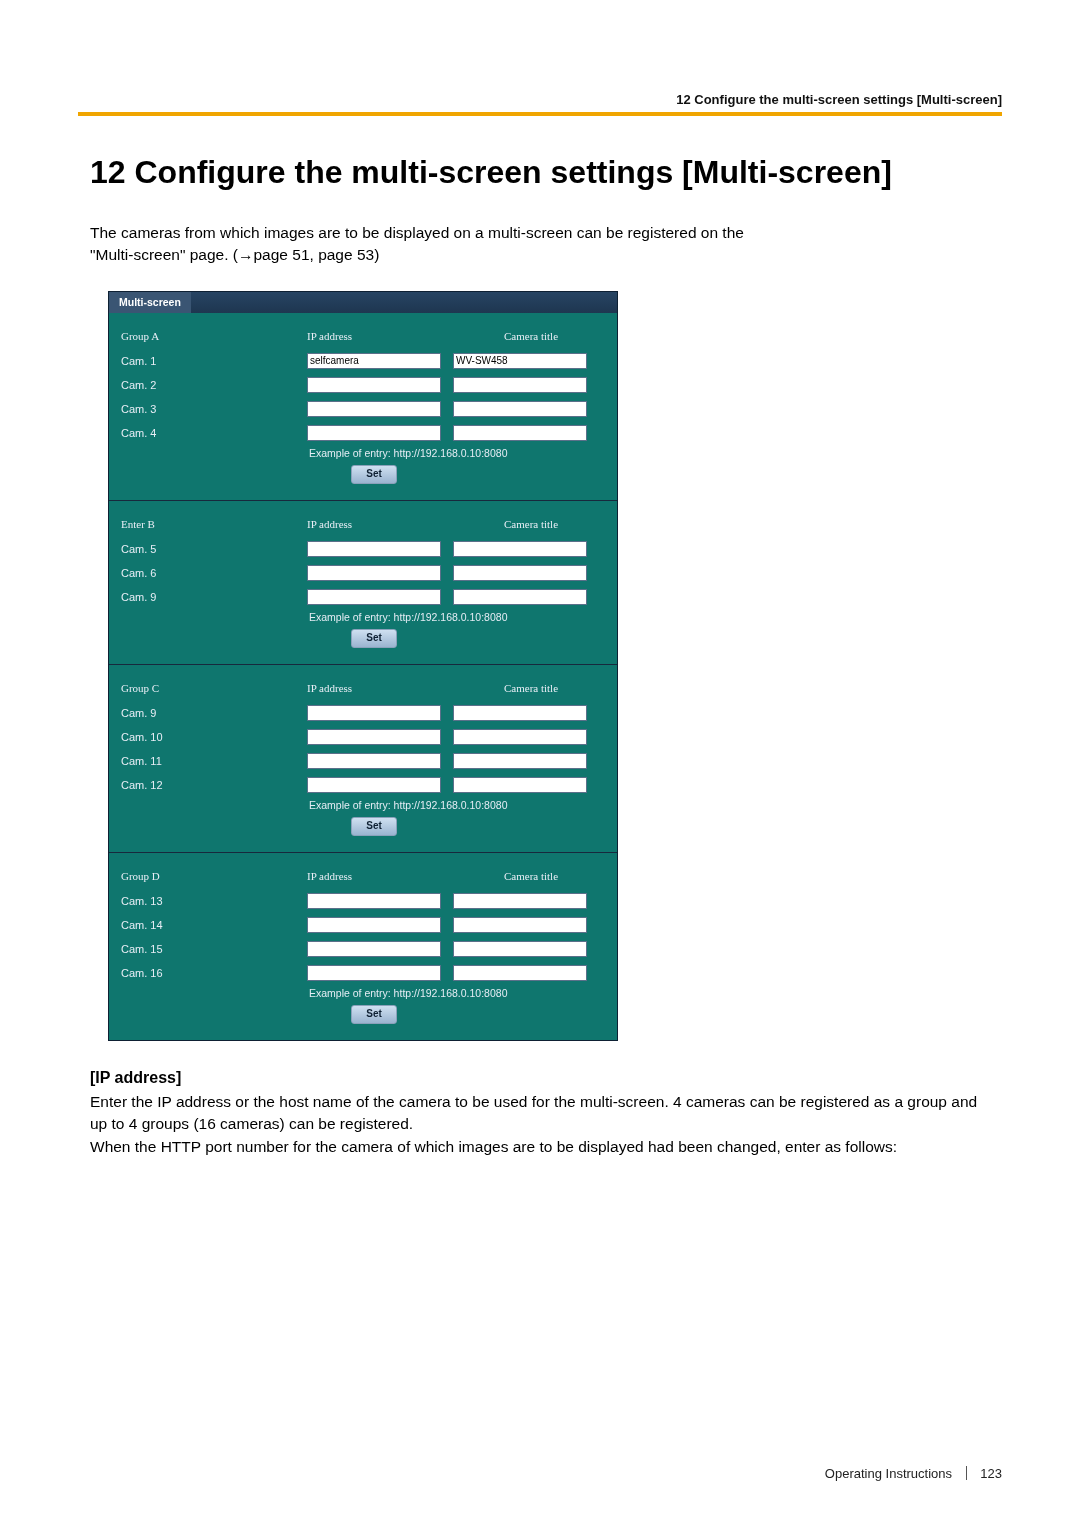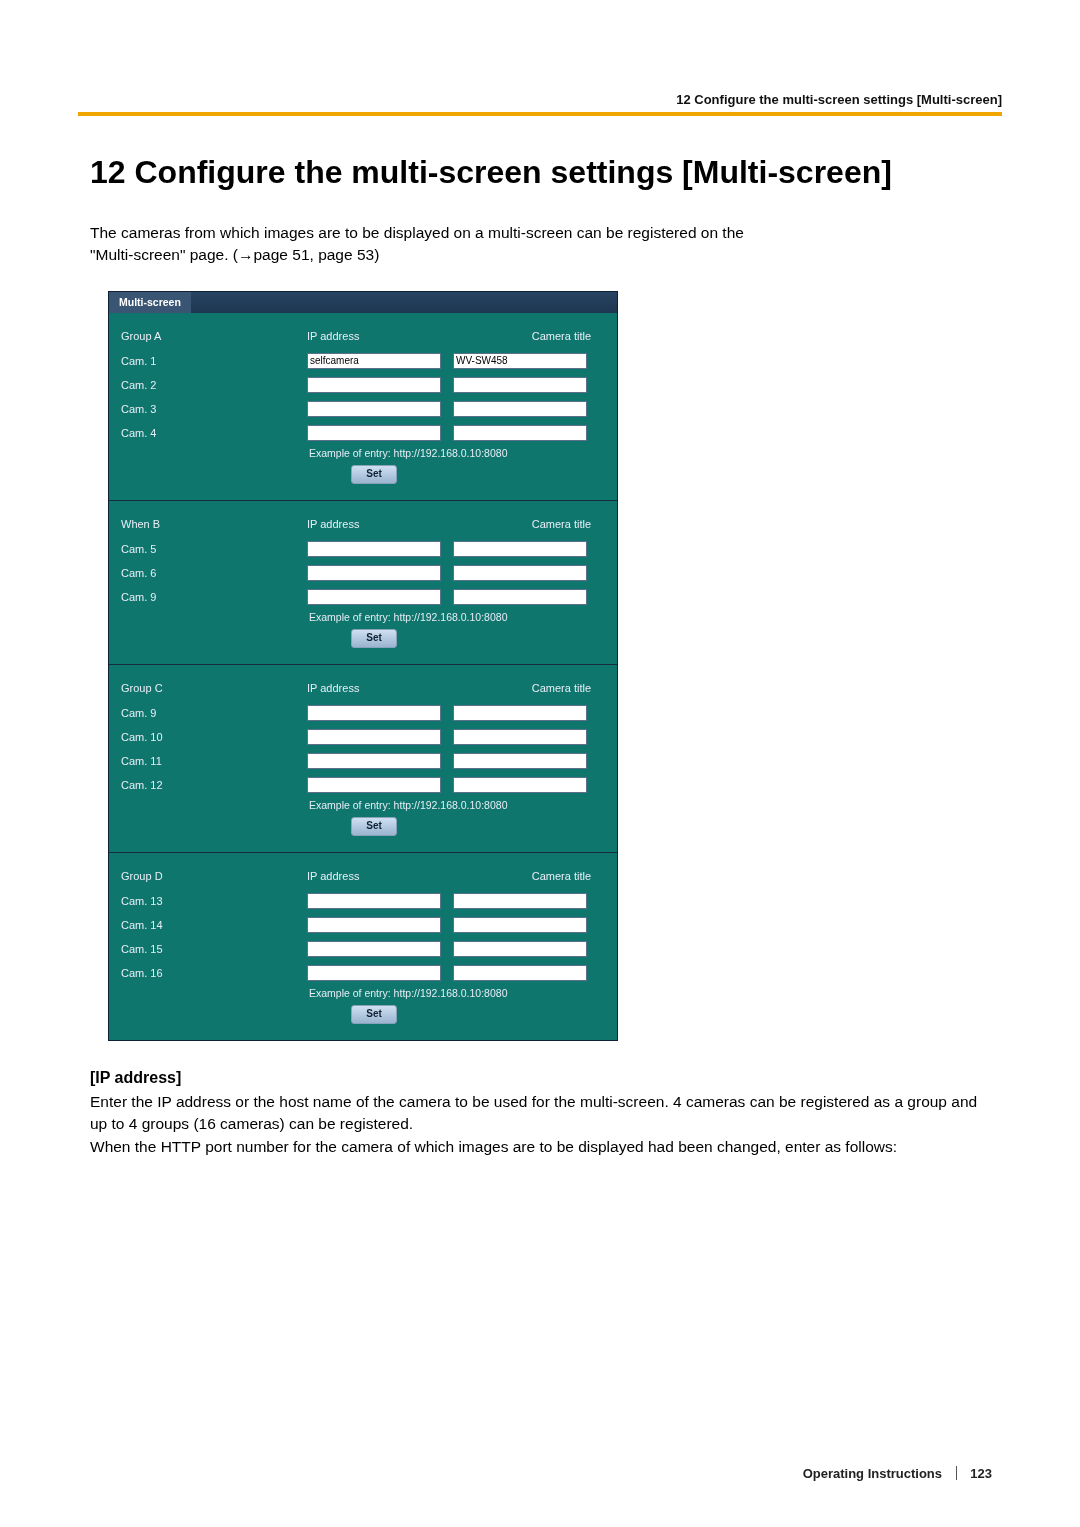--- a/index.html
+++ b/index.html
@@ -9,36 +9,36 @@
   .content{margin-top:66px;}
   h1.chapter-title{font-size:32px;font-weight:bold;margin:0 0 30px 0;line-height:1.25;}
   .intro{font-size:15.5px;line-height:1.45;margin-bottom:24px;}
   .arrow{font-family:Arial;}
   .screenshot{margin:0 auto 28px 18px;width:508px;background:#0f766e;color:#e4ecf4;font-size:11px;border:1px solid #0e2033;}
   .tab-strip{background:#1e3650;height:21px;display:flex;align-items:center;}
   .tab-active{background:#3a5573;height:21px;padding:0 10px;display:flex;align-items:center;font-weight:bold;color:#fff;font-size:10.5px;}
   .tab-rest{flex:1;background:linear-gradient(#274463,#1e3650);height:21px;}
   .group-block{padding:12px 10px 6px 10px;}
   .hdr-row,.cam-row{display:flex;align-items:center;height:24px;}
-  .hdr-row{height:22px;margin-bottom:2px;}
+  .hdr-row{height:22px;margin-bottom:2px;font-family:Liberation Serif, serif;}
   .col-label{width:186px;padding-left:2px;color:#e8eef6;}
   .hdr-row .col-label{font-weight:normal;}
   .col-ip{width:140px;}
   .col-title{width:140px;margin-left:6px;}
   .hdr-ip,.hdr-title{color:#e8eef6;}
   .hdr-ip{width:140px;text-align:left;}
-  .hdr-title{width:140px;margin-left:4px;text-align:right;}
+  .hdr-title{width:140px;margin-left:14px;text-align:center;}
   .txtfield{width:128px;height:14px;background:#fff;border:1px solid #5b708a;font-size:10px;color:#000;padding:0 2px;box-sizing:content-box;font-family:Arial;}
   .example-row{margin-left:190px;font-size:10.5px;color:#e4ecf4;padding:2px 0 6px 0;}
   .set-row{display:flex;justify-content:flex-start;margin-left:232px;padding-bottom:10px;}
   .set-btn{display:inline-block;width:44px;height:17px;border:1px solid #8aa1bb;border-radius:3px;background:linear-gradient(#cfe0f1,#9ab4d0);color:#0e2033;font-size:10px;font-weight:bold;line-height:15px;text-align:center;}
   .divider{height:1px;background:#17293d;margin:0;}
   h3.field-heading{font-size:16px;font-weight:bold;margin:26px 0 4px 0;}
   .body-text{font-size:15.5px;line-height:1.45;}
-  .footer{position:absolute;bottom:46px;right:88px;font-size:13px;color:#222;font-weight:bold;}
+  .footer{position:absolute;bottom:46px;right:78px;font-size:13px;color:#222;}
   .footer .sep{display:inline-block;border-left:1px solid #555;height:14px;margin:0 10px -2px 10px;}
 </style>
 </head>
 <body>
 
 <div class="page">
   <div class="running-header">12 Configure the multi-screen settings [Multi-screen]</div>
   <div class="hr-bar"></div>
 
   <div class="content">
@@ -82,21 +82,21 @@
               <div class="col-title"><input class="txtfield" type="text" value="" style=""></div>
             </div>
             <div class="example-row">Example of entry: http://192.168.0.10:8080</div>
             <div class="set-row">
               <span class="set-btn">Set</span>
             </div>
           </div>
           <div class="divider"></div>
           <div class="group-block">
             <div class="hdr-row">
-              <div class="col-label">When B</div>
+              <div class="col-label">Enter B</div>
               <div class="hdr-ip">IP address</div>
               <div class="hdr-title">Camera title</div>
             </div>
             <div class="cam-row">
               <div class="col-label">Cam. 5</div>
               <div class="col-ip"><input class="txtfield" type="text" value="" style=""></div>
               <div class="col-title"><input class="txtfield" type="text" value="" style=""></div>
             </div>
             <div class="cam-row">
               <div class="col-label">Cam. 6</div>

